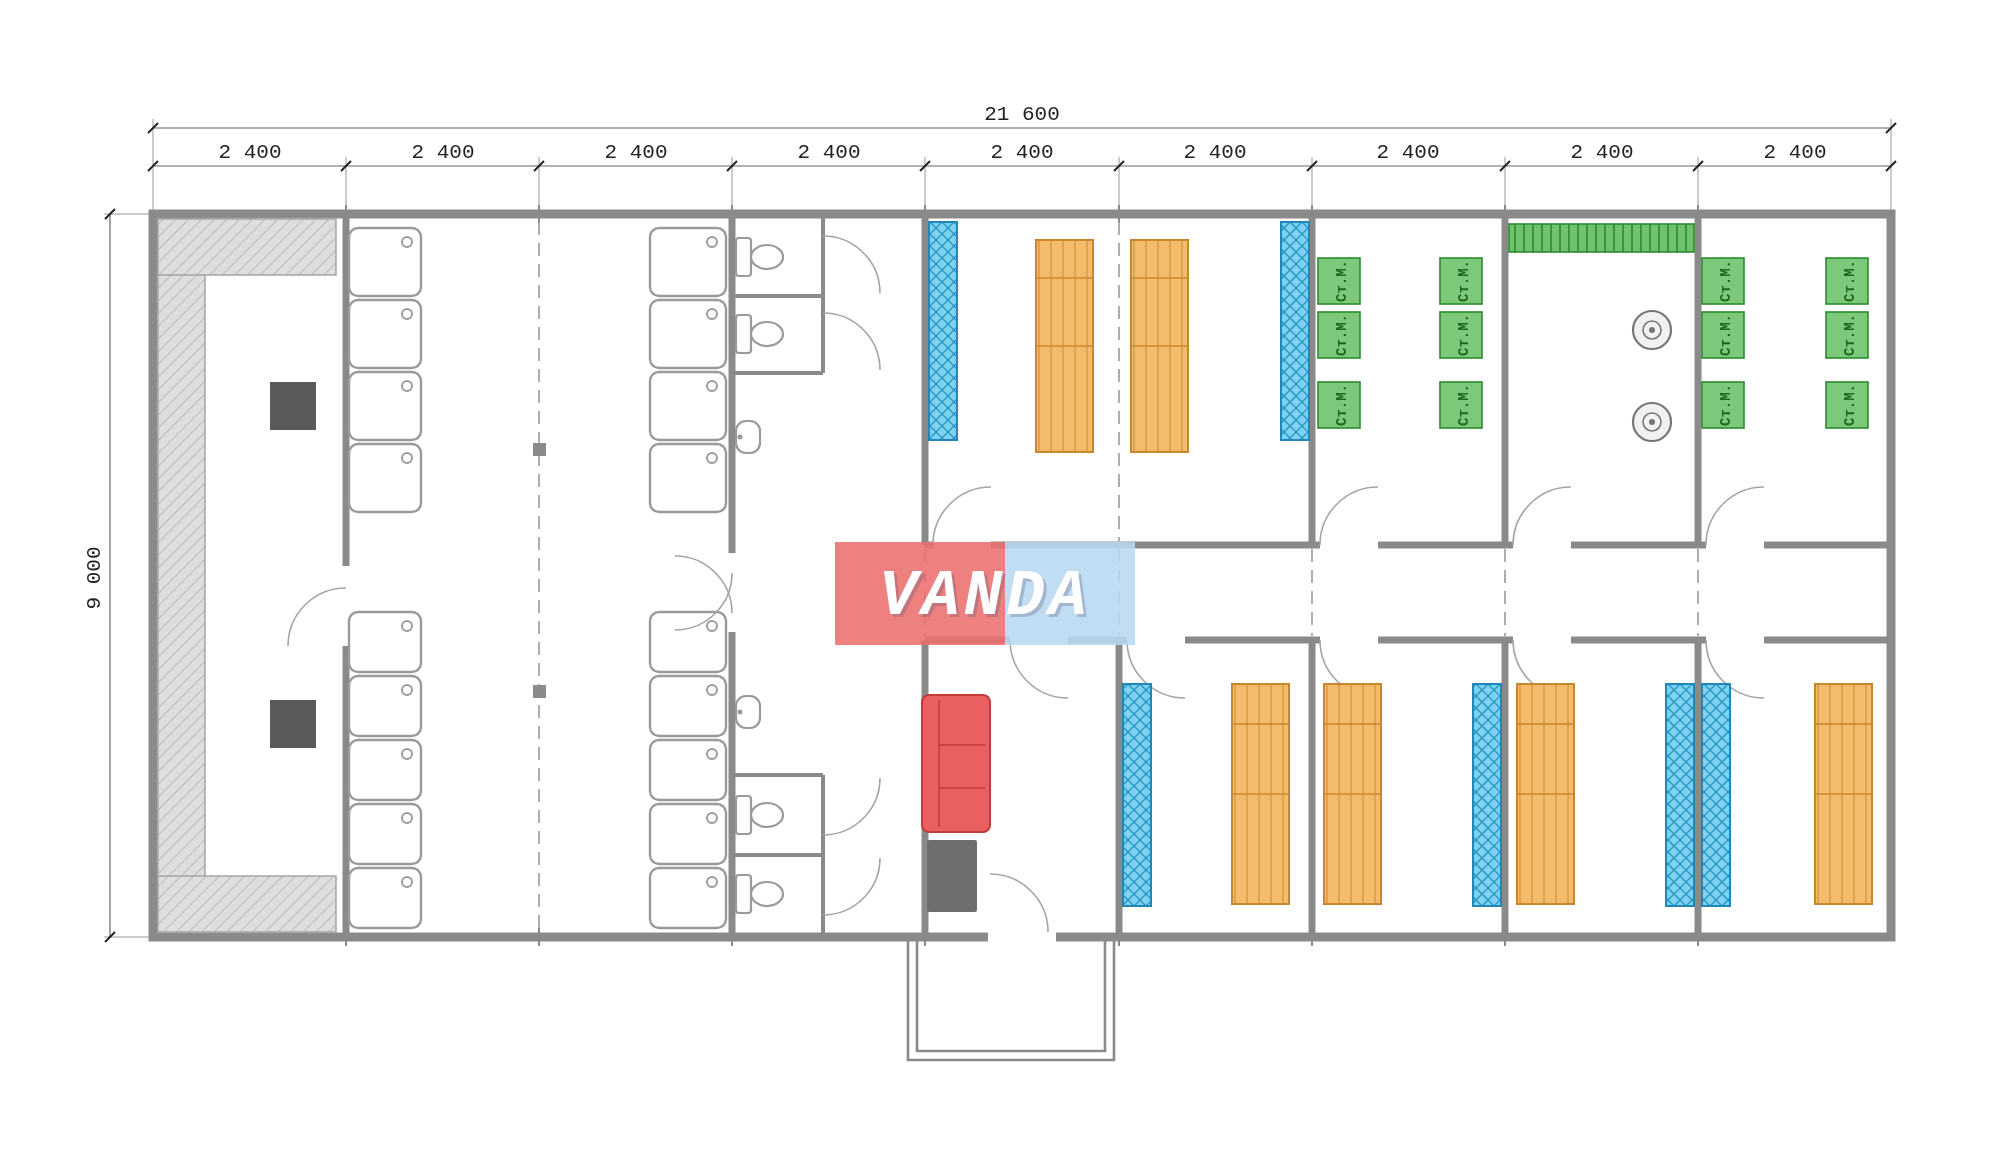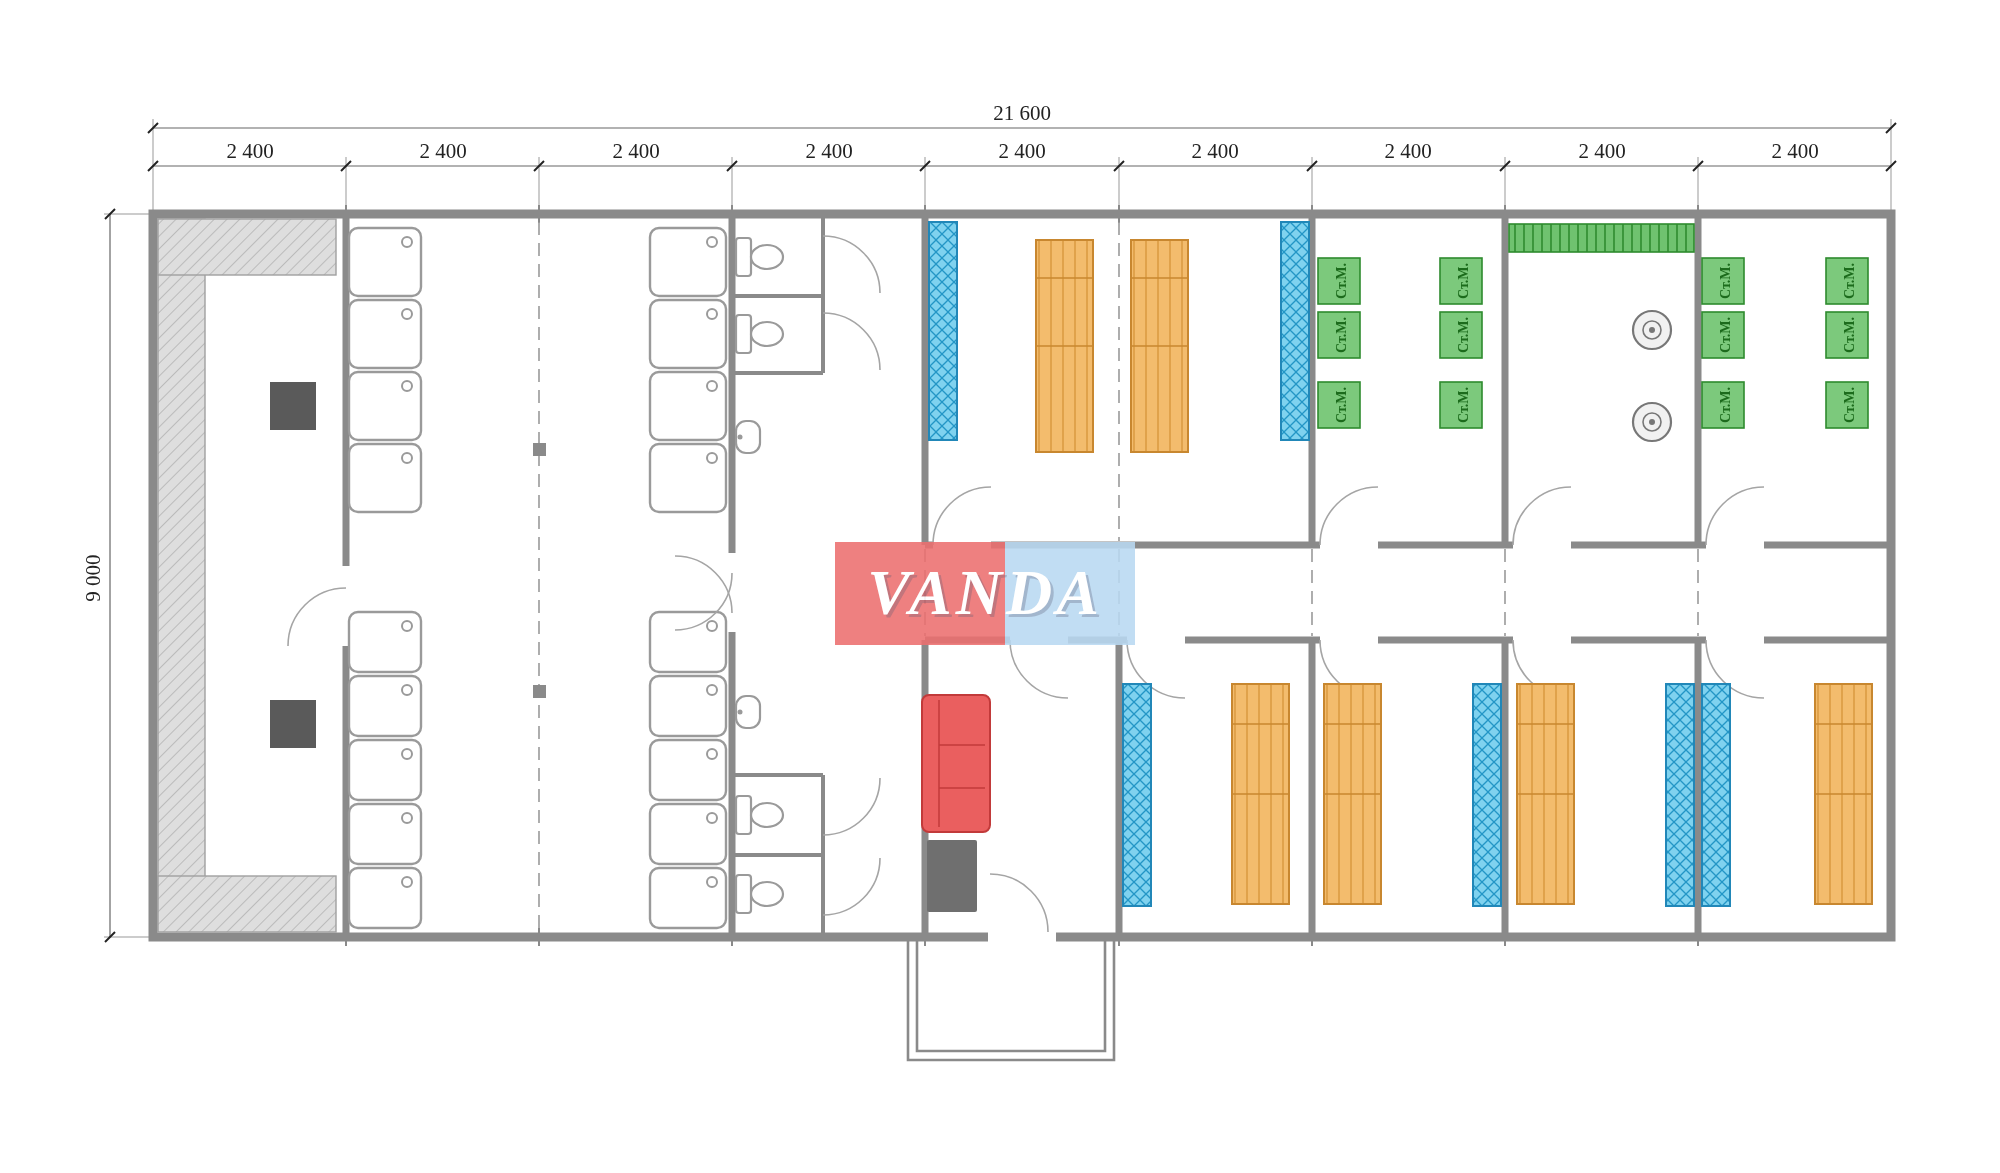--- a/index.html
+++ b/index.html
@@ -1,17 +1,17 @@
 <!DOCTYPE html>
 <html style="--wall: #8a8a8a; --dim_color: #222222; --hatch_bg: #dedede; --hatch_line: #b2b2b2; --bed_orange: #f3bc6d; --bed_line: #d9973c; --bunk_blue: #7fd2ef; --bunk_line: #2396c6; --machine_green: #7cc97c; --rack_green: #6fc26f; --sofa_red: #ea5f5f; --table_gray: #6f6f6f; --equipment_dark: #5a5a5a; --logo_red: #ec6f6f; --logo_blue: #b9d9f2;"><head>
 <meta charset="utf-8">
 <title>Floor Plan</title>
 <style>
   html,body{margin:0;padding:0;background:#ffffff;}
-  #app{position:relative;width:2000px;height:1173px;background:#fff;font-family:Liberation Serif, serif;}
+  #app{position:relative;width:2000px;height:1173px;background:#fff;font-family:Liberation Mono, monospace;}
   svg{display:block;}
 
   .outer-wall{fill:#ffffff;stroke:var(--wall);stroke-width:9;}
   .wall{stroke:var(--wall);stroke-width:7;stroke-linecap:butt;fill:none;}
   .wall-thin{stroke:var(--wall);stroke-width:4;fill:none;}
   .gap{fill:#ffffff;stroke:none;}
 
   .dim-line{stroke:#666;stroke-width:1.2;}
   .dim-ext{stroke:#999;stroke-width:1;}
   .dim-tick{stroke:#222;stroke-width:2;}

